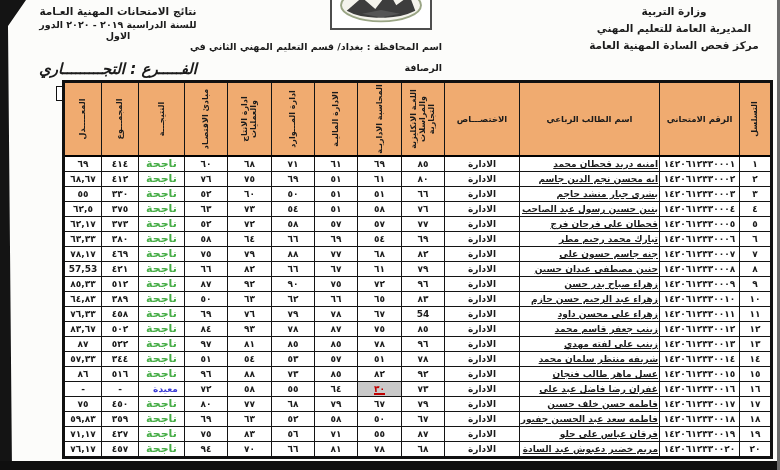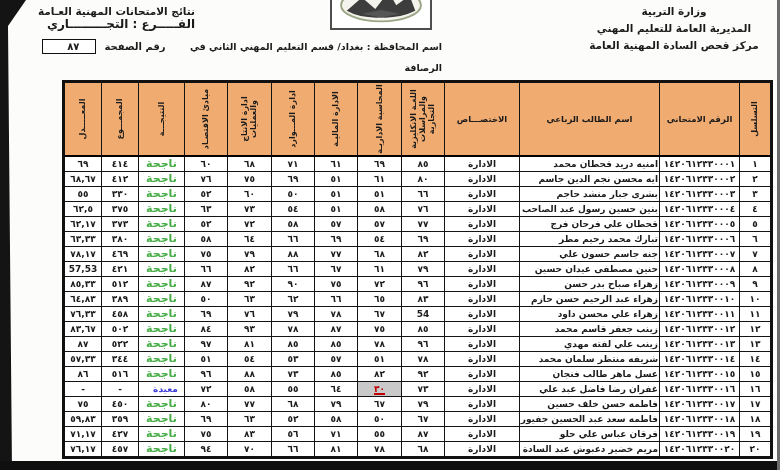--- a/index.html
+++ b/index.html
@@ -10,24 +10,24 @@
   }
   
   .scan-left{position:absolute;left:0;top:0;width:28px;height:100%;background:#141414;
     clip-path:polygon(0 0,26px 0,8px 26px,12px 100%,0 100%);z-index:9;}
   .scan-bottom{position:absolute;left:0;bottom:0;width:100%;height:9px;background:#0f0f0f;z-index:9;}
   .scan-right{position:absolute;right:0;top:0;width:3px;height:100%;background:#6b6b6b;z-index:9;}
 
   
   .hdr-right{position:absolute;top:3px;right:8px;width:196px;text-align:center;
     font-size:10.5px;line-height:17px;}
-  .hdr-left{position:absolute;top:5px;left:13px;width:182px;text-align:right;font-size:10px;}
+  .hdr-left{position:absolute;top:5px;left:27px;width:182px;text-align:center;font-size:10px;}
   .hdr-left .t1{font-size:10.5px;}
   .hdr-left .t2{font-size:9.5px;margin-top:2px;}
-  .hdr-left .branch{margin-top:0;font-size:12px;}
+  .hdr-left .branch{margin-top:19px;font-size:15px;font-style:italic;}
   .pageno-row{margin-top:8px;display:flex;justify-content:center;align-items:center;gap:8px;}
   .pageno-box{display:inline-block;border:1.5px solid #111;background:#fff;
     padding:1px 16px;font-size:10px;min-width:20px;}
   .hdr-mid{position:absolute;top:36px;right:338px;width:252px;text-align:right;
     font-size:9.5px;line-height:21px;}
   .logo-box{position:absolute;left:330px;top:-14px;width:102px;height:44px;
     border:2.5px solid #4e4e4e;background:#fff;box-sizing:border-box;overflow:hidden;}
   .logo-box svg{display:block;width:100%;height:100%;}
 
   
@@ -37,21 +37,21 @@
     text-align:center;vertical-align:middle;font-weight:bold;}
   .results thead th{height:72px;background:var(--hdr-bg,#f0ab70);position:relative;
     font-size:8.5px;border-bottom:2.5px solid #000;}
   .vtext{position:absolute;top:50%;left:50%;width:70px;
     transform:translate(-50%,-50%) rotate(-90deg);
     text-align:center;font-size:8px;line-height:1.12;white-space:normal;}
   .hh{padding:0 1px;}
   .results tbody td{height:14px;line-height:14px;font-size:9px;background:#fff;}
   td.c-serial{background:var(--hdr-bg,#f0ab70);font-size:8.5px;}
   td.c-exam{font-size:8px;letter-spacing:.3px;}
-  td.c-name{text-align:right;padding-right:1px;font-size:8.5px;white-space:nowrap;}
+  td.c-name{text-align:right;padding-right:1px;font-size:8.5px;white-space:nowrap;text-decoration:underline;}
   td.c-spec{font-size:8.5px;}
   td.c-result.pass{color:var(--pass,#46ad46);font-size:11px;}
   td.c-result.repeat{color:var(--repeat,#3b3bd6);font-size:9px;padding-left:8px;}
   td.c-score.fail{background:#c9c9c9;}
   td.c-score.fail span{color:var(--fail,#c00000);text-decoration:underline;
     text-decoration-color:var(--fail,#c00000);text-decoration-thickness:1.5px;}
 </style>
 </head>
 <body>
 
@@ -62,20 +62,21 @@
   <div class="scan-right"></div>
 
   <div class="hdr-right">
     <div>وزارة التربية</div>
     <div>المديرية العامة للتعليم المهني</div>
     <div>مركز فحص السادة المهنية العامة</div>
   </div>
 
   <div class="hdr-left">
     <div class="t1">نتائج الامتحانات المهنية العـامة</div>
+    <div class="t2">للسنة الدراسية ٢٠١٩ - ٢٠٢٠ الدور الاول</div>
     <div class="branch">الفـــــرع : التجـــــــــاري</div>
     <div class="pageno-row">
       <span>رقم الصفحة</span>
       <span class="pageno-box">٨٧</span>
     </div>
   </div>
 
   <div class="logo-box">
     <svg viewBox="0 0 100 42">
       <ellipse cx="50" cy="18" rx="42" ry="17" fill="#f4f3ec" stroke="#9aa585" stroke-width="2"></ellipse>

